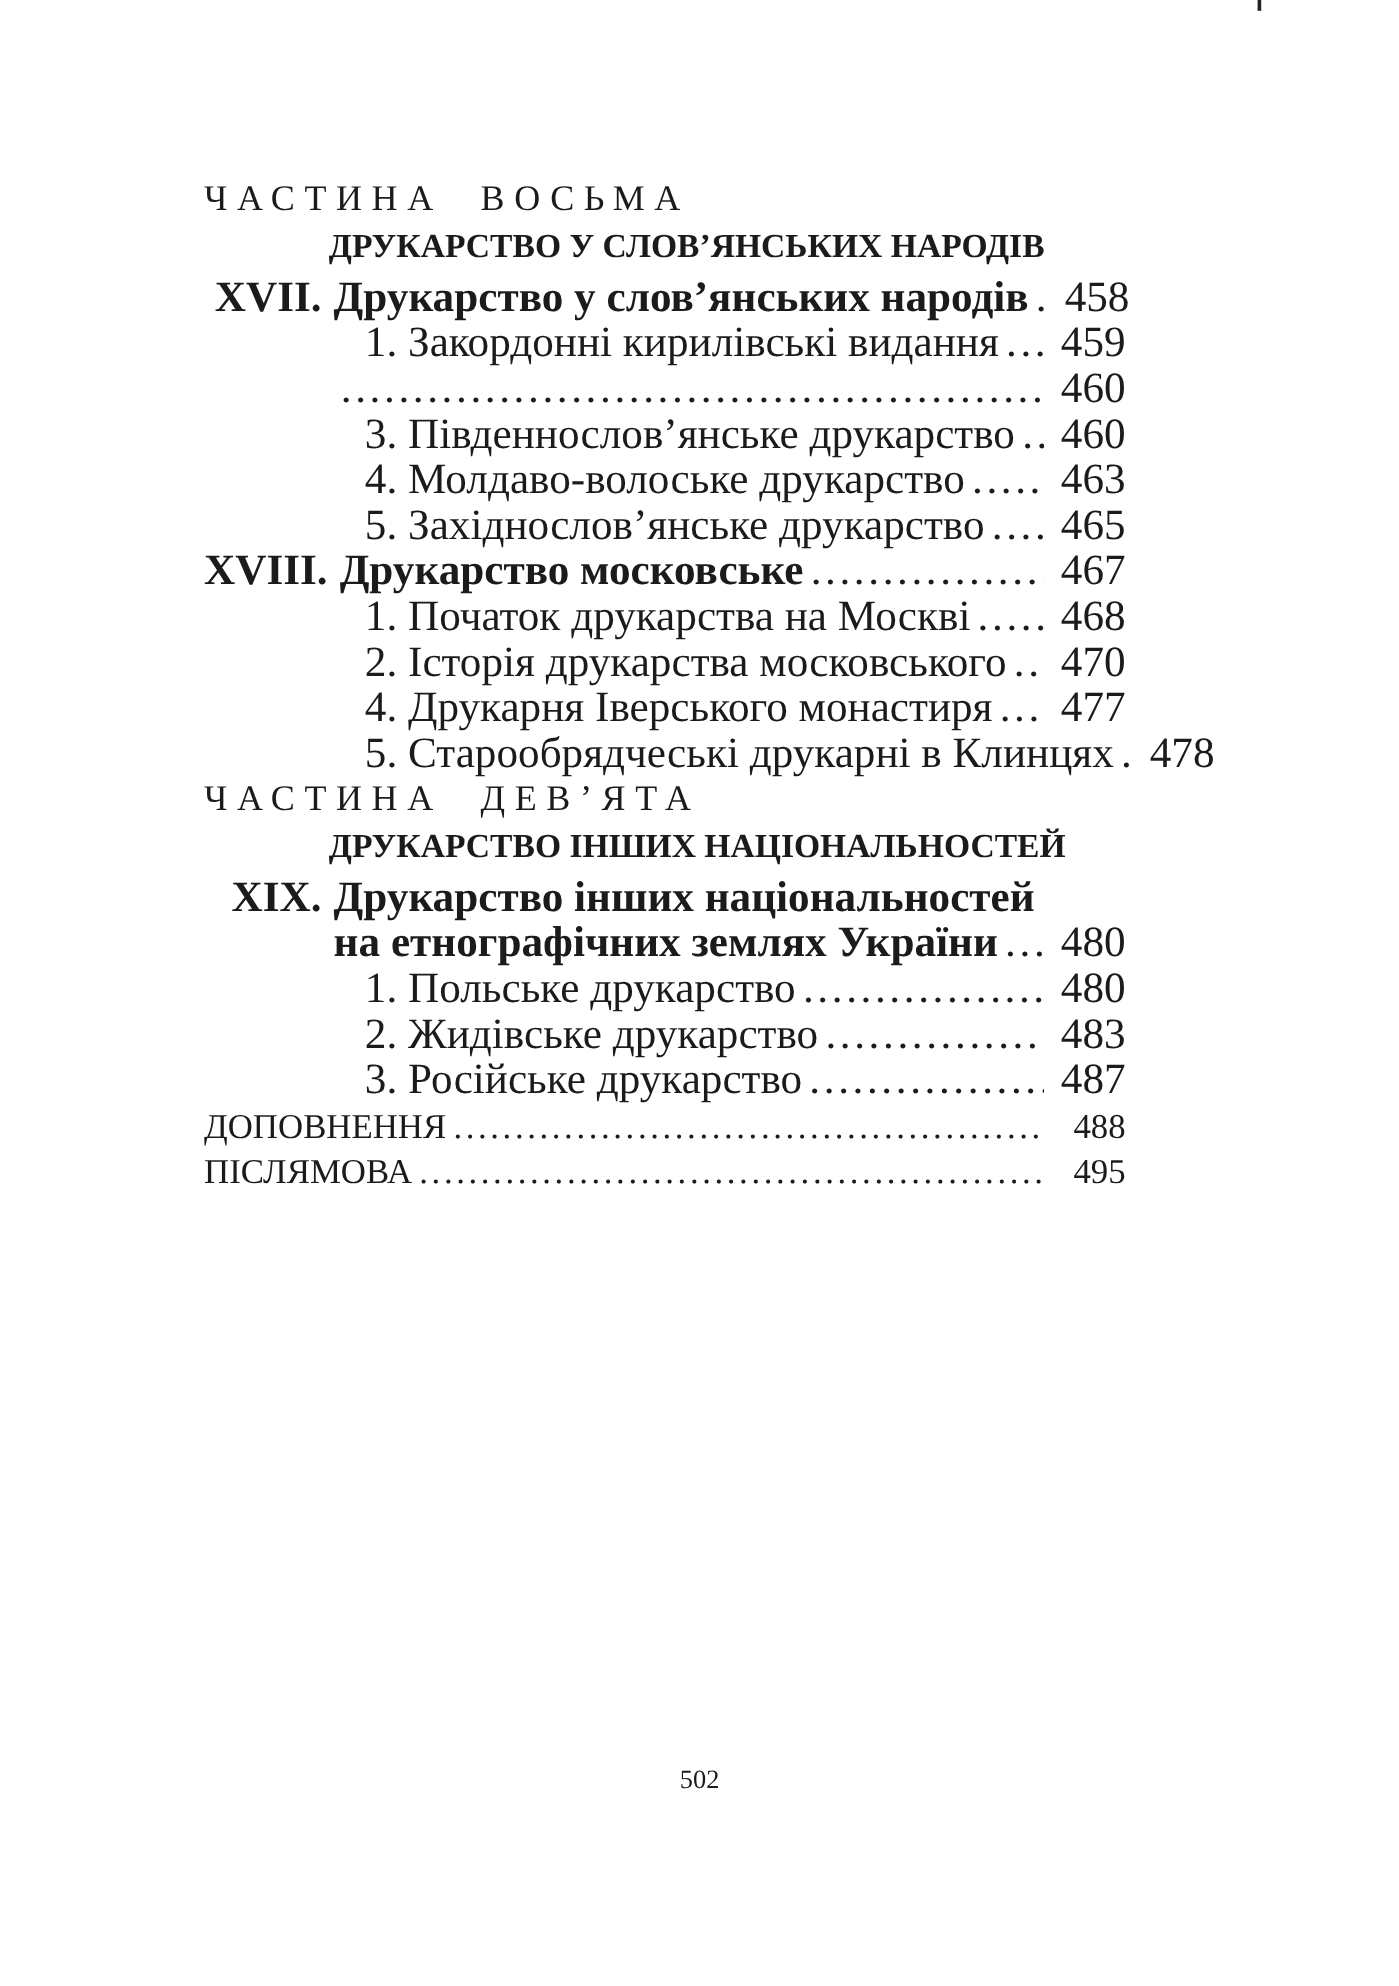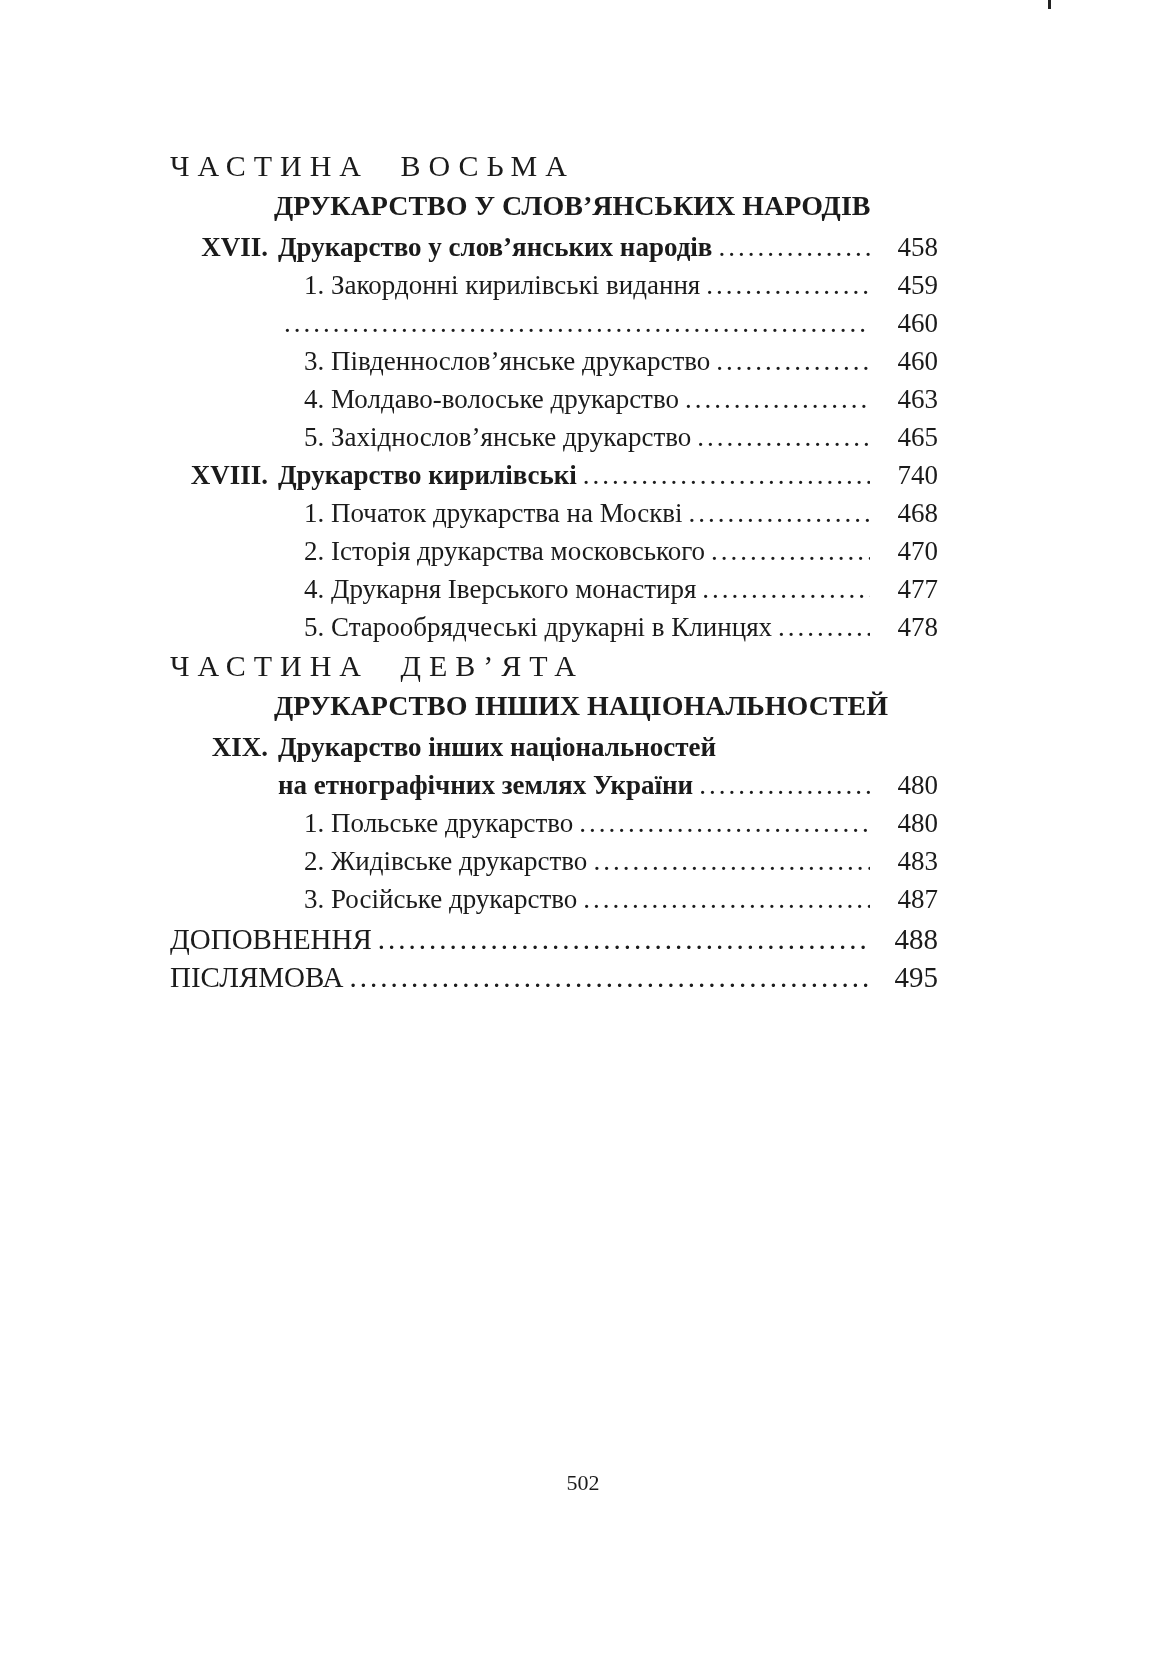--- a/index.html
+++ b/index.html
@@ -38,21 +38,21 @@
     font-weight: bold;
     line-height: 40px;
     white-space: nowrap;
   }
   .rows {
     margin-top: 2px;
   }
   .toc-row {
     display: flex;
     align-items: baseline;
-    font-size: 27px;
+    font-size: 36px;
     line-height: 38px;
   }
   .toc-row .num {
     flex: 0 0 108px;
     box-sizing: border-box;
     padding-right: 10px;
     text-align: right;
     white-space: nowrap;
   }
   .toc-row .label {
@@ -146,23 +146,23 @@
     <span class="pgnum">463</span>
   </div>
           <div class="toc-row level-2">
     <span class="num"></span>
     <span class="label">5. Західнослов’янське друкарство</span>
     <span class="leader"></span>
     <span class="pgnum">465</span>
   </div>
           <div class="toc-row level-1 bold">
     <span class="num">XVIII.</span>
-    <span class="label">Друкарство кирилівські</span>
-    <span class="leader"></span>
-    <span class="pgnum">740</span>
+    <span class="label">Друкарство московське</span>
+    <span class="leader"></span>
+    <span class="pgnum">467</span>
   </div>
           <div class="toc-row level-2">
     <span class="num"></span>
     <span class="label">1. Початок друкарства на Москві</span>
     <span class="leader"></span>
     <span class="pgnum">468</span>
   </div>
           <div class="toc-row level-2">
     <span class="num"></span>
     <span class="label">2. Історія друкарства московського</span>

